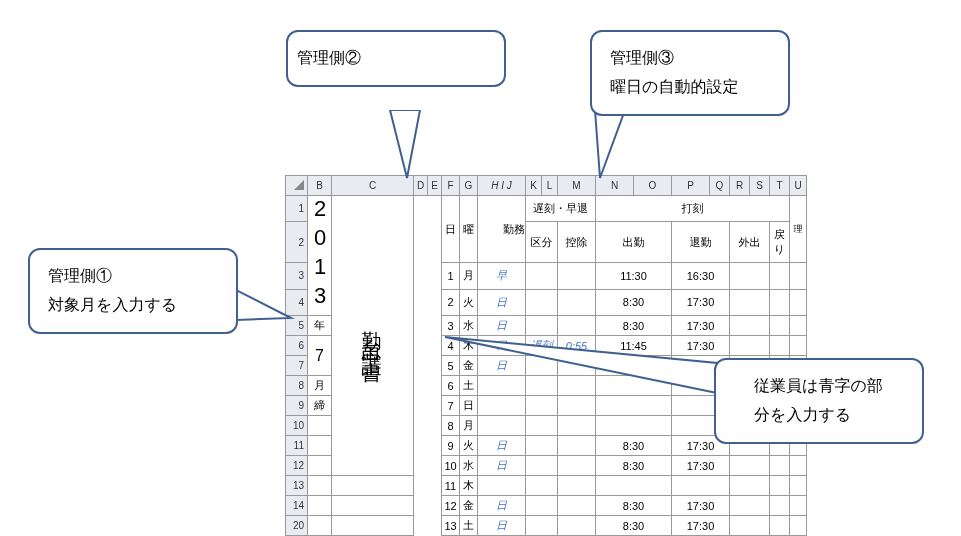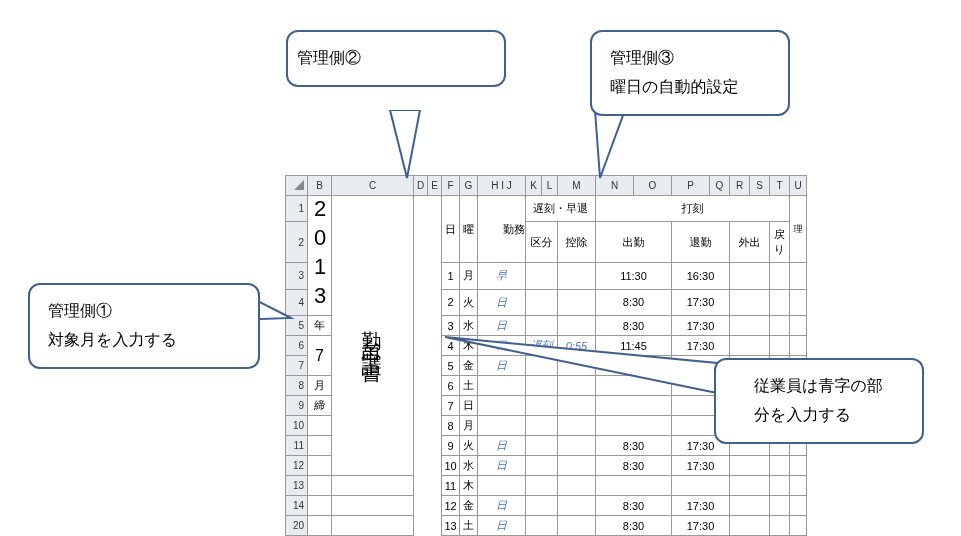--- a/index.html
+++ b/index.html
@@ -48,21 +48,21 @@
     .spreadsheet .col-hdr {
       background: #e8ecf0;
       color: #333;
       font-size: 10px;
     }
     .w-b { width: 24px; }
     .w-c { width: 40px; }
     .w-de { width: 14px; }
     .w-f { width: 18px; }
     .w-g { width: 18px; }
-    .w-hij { width: 48px; }
+    .w-hij { width: 48px; font-style: italic; }
     .w-kl { width: 16px; }
     .w-mn { width: 38px; }
     .w-op { width: 20px; }
     .w-qr { width: 20px; }
     .w-stu { width: 17px; }
     .blue-text { color: #4472C4; font-style: italic; }
     .vtext {
       writing-mode: vertical-rl;
       text-orientation: upright;
       font-size: 22px;
@@ -72,21 +72,21 @@
     .title-vtext {
       writing-mode: vertical-rl;
       text-orientation: upright;
       font-size: 20px;
       letter-spacing: 8px;
     }
   </style>
 </head>
 <body>
 
-<div class="callout" style="left:28px; top:248px; width:232px;margin-top:35px;">
+<div class="callout" style="left:28px; top:248px; width:210px;">
   <div>管理側①</div>
   <div>対象月を入力する</div>
 </div>
 <svg style="position:absolute; left:236px; top:290px; z-index:9;" width="60" height="50">
   <polygon points="0,0 0,30 55,28" fill="#fff" stroke="#406090" stroke-width="2"></polygon>
 </svg>
 
 <div class="callout" style="left:286px; top:30px; width:220px;padding-left:9px;">
   <div>管理側②</div>
 </div>

